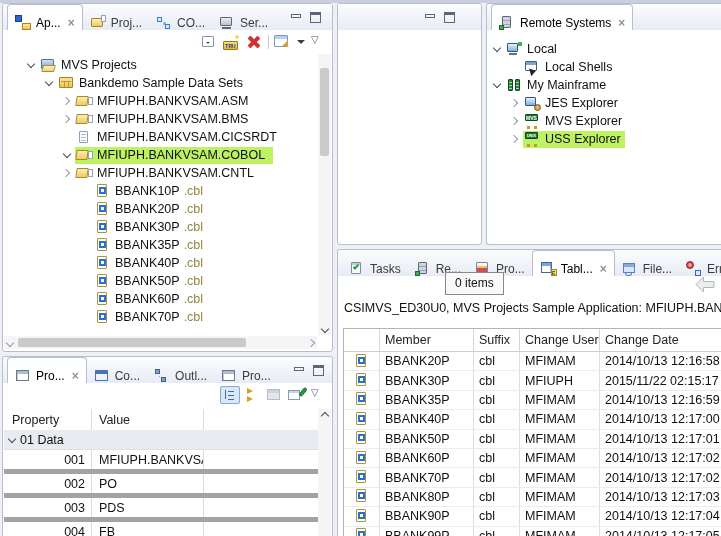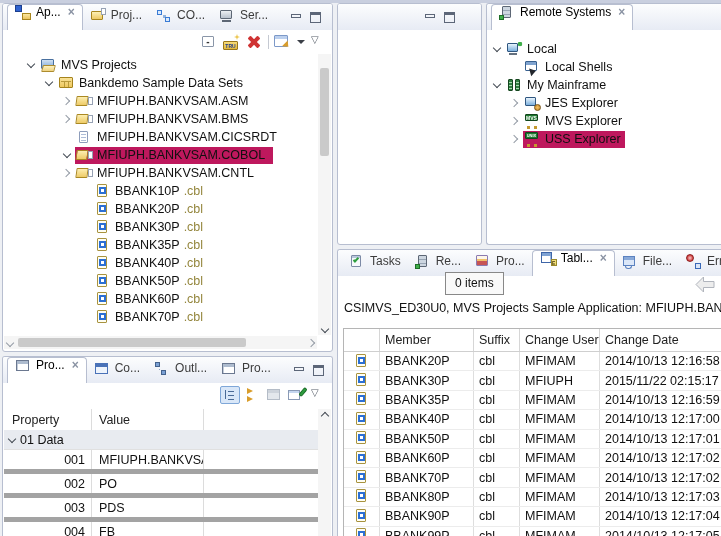--- a/index.html
+++ b/index.html
@@ -15,42 +15,42 @@
   
   .panel{position:absolute;background:#fff;border:1px solid #b7bed0;border-radius:3px;box-sizing:border-box;overflow:hidden}
   #p-app{left:2px;top:3px;width:331px;height:349px}
   #p-editor{left:337px;top:3px;width:145px;height:242px}
   #p-remote{left:486px;top:3px;width:235px;height:242px;border-right:none;border-radius:3px 0 0 3px}
   #p-props{left:2px;top:356px;width:331px;height:180px;border-bottom:none;border-radius:3px 3px 0 0}
   #p-members{left:337px;top:249px;width:384px;height:287px;border-right:none;border-bottom:none;border-radius:3px 0 0 0}
 
   .hdr{position:relative;height:26px;background:linear-gradient(#fcfdfe,#e7ebf4);display:flex;align-items:flex-end;padding:0 4px;box-sizing:border-box}
   .tabs{display:flex;align-items:flex-end;height:26px}
-  .tab{display:inline-flex;align-items:flex-start;gap:4px;height:22px;padding:0 7px;color:#3c3c3c;white-space:nowrap;cursor:default}
+  .tab{display:inline-flex;align-items:flex-end;gap:4px;height:22px;padding:0 7px;color:#3c3c3c;white-space:nowrap;cursor:default}
   .tab.active{background:#fff;border:1px solid #b7bed0;border-bottom:none;border-radius:4px 4px 0 0;height:25px;color:#000}
   .tab-close{font-weight:bold;color:#8a93a3;font-size:12px;margin-left:3px}
   .winbtns{margin-left:8px;display:flex;align-items:center;height:26px}
   .winbtns.right{position:absolute;right:24px;top:0}
   .win-btn{width:14px;height:12px;position:relative;display:inline-block;margin-left:6px}
   .btn-min::after{content:"";position:absolute;left:2px;top:3px;width:8px;height:2px;border:1px solid #5c6678}
   .btn-max::after{content:"";position:absolute;left:1px;top:1px;width:9px;height:7px;border:1px solid #5c6678;border-top-width:3px}
 
   .toolbar{position:absolute;top:26px;right:6px;height:24px;display:flex;align-items:center;justify-content:flex-end}
   .tbi{width:18px;height:16px;position:relative;display:inline-block;margin:0 2px}
 
   
   .tree{position:absolute;left:2px;top:50px;right:15px;bottom:16px;overflow:hidden;padding-top:2px}
   .trow{display:flex;align-items:center;height:18px;white-space:nowrap;font-size:12.5px;color:#101010}
   .indent{flex:none;display:inline-block}
   .chevbox{flex:none;width:16px;height:18px;display:inline-flex;align-items:center;justify-content:center}
   .chev{width:5px;height:5px;border-right:1.5px solid #959ca6;border-bottom:1.5px solid #959ca6;transform:rotate(-45deg);margin-left:-2px}
   .chev.down{border-color:#444b54;transform:rotate(45deg);margin:-2px 0 0 0}
   .chev.none{visibility:hidden}
   .hl{display:inline-flex;align-items:center;gap:4px;padding:1px 4px 1px 1px}
-  .trow.selected .hl{background:#be185d}
+  .trow.selected .hl{background:#bef264}
   .sfx{color:#94863d}
 
   
   .ic{width:17px;height:15px;position:relative;display:inline-block;flex:none}
   .ic::before,.ic::after,.tbi::before,.tbi::after{box-sizing:border-box}
 
   .ic-app::before{content:"";position:absolute;right:1px;top:0;width:11px;height:8px;background:linear-gradient(#fbe7a0,#ecc45f);border:1px solid #a8861e;border-radius:1px}
   .ic-app::after{content:"APP";position:absolute;left:0;bottom:0;width:12px;height:7px;background:#3a5fc8;border-radius:1px;color:#fff;font-weight:bold;font-size:5px;line-height:7px;text-align:center}
   .ic-folder-open::before{content:"";position:absolute;left:1px;top:1px;width:13px;height:10px;background:linear-gradient(#cfe0f2,#7fa9d8);border:1px solid #49709f;border-radius:1px}
   .ic-folder-open::after{content:"";position:absolute;left:2px;bottom:1px;width:13px;height:7px;background:linear-gradient(#fdf2c0,#efd280);border:1px solid #ad8c2e;transform:skewX(-14deg);border-radius:1px}

